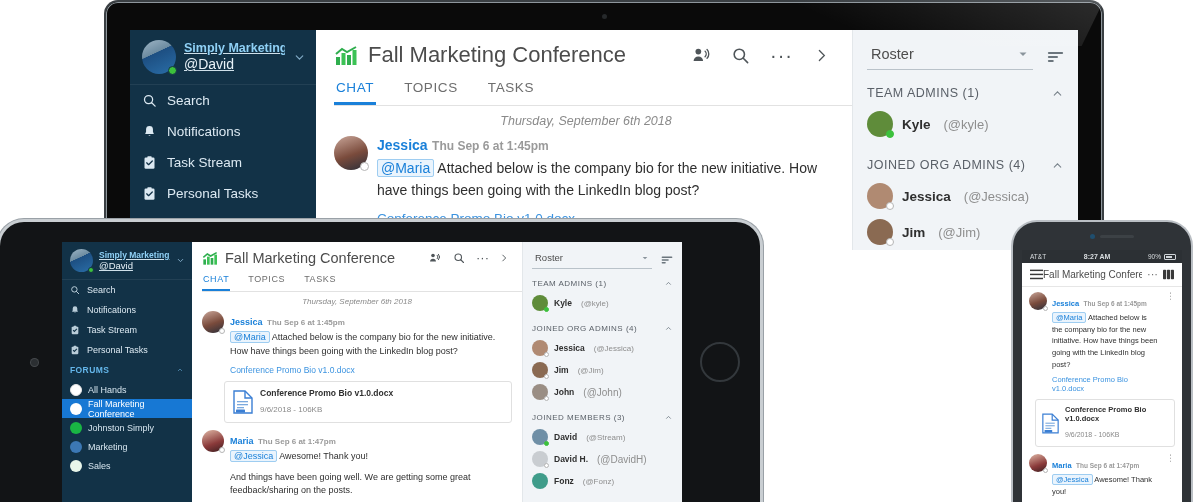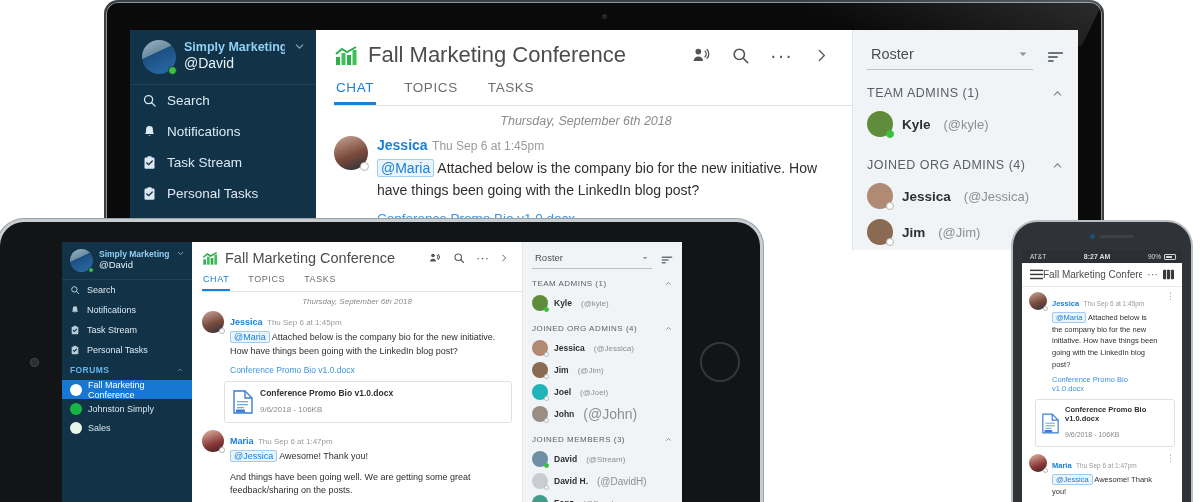--- a/index.html
+++ b/index.html
@@ -5,22 +5,22 @@
   * { box-sizing: border-box; margin:0; padding:0; }
   html,body{ width:1200px; height:502px; overflow:hidden; background:#ffffff;
     font-family:"Liberation Sans", sans-serif; }
   #stage{ position:relative; width:1200px; height:502px; background:#fff; }
 
   
   .app{ display:flex; width:100%; height:100%; background:#fff; overflow:hidden; }
 
   
   .sb{ background:#123247; color:#cfe0ea; flex:0 0 auto; height:100%; overflow:hidden; }
-  .sb-user{ display:flex; gap:8px; padding:10px 10px 10px 12px;
-    border-bottom:1px solid rgba(255,255,255,.07); }
+  .sb-user{ display:flex; align-items:center; gap:8px; padding:10px 10px 10px 12px;
+    border-bottom:1px solid rgba(255,255,255,.07);text-decoration:underline; }
   .sb-av{ position:relative; border-radius:50%; background:#2a6f9e; flex:0 0 auto;
     background-image:linear-gradient(155deg,#9fb6c6 0%,#6d8ca1 38%,#1d4f82 39%,#2a6ea8 100%); }
   .sb-av .dot{ position:absolute; right:-1px; bottom:-1px; background:#3cc13c;
     border-radius:50%; border:1px solid #123247; }
   .sb-names{ flex:1 1 auto; min-width:0; line-height:1.22; }
   .sb-org{ color:#8fd0f5; font-weight:bold; white-space:nowrap; overflow:hidden; }
   .sb-handle{ color:#e8f2f8; white-space:nowrap; overflow:hidden; }
   .chev{ color:#7fa8c4; flex:0 0 auto; }
   .sb-item{ display:flex; align-items:center; gap:10px; padding:0 12px; color:#dce9f2; }
   .sb-ico{ flex:0 0 auto; display:inline-flex; align-items:center; justify-content:center; }
@@ -41,21 +41,21 @@
   .tab{ color:#6d6d6d; letter-spacing:.6px; border-bottom:3px solid transparent; }
   .tab.on{ color:#1a80d9; border-bottom-color:#1a80d9; }
   .feed{ flex:1 1 auto; overflow:hidden; position:relative; }
   .daysep{ text-align:center; color:#8a8a8a; font-style:italic; }
   .msg{ display:flex; gap:9px; }
   .m-av{ border-radius:50%; flex:0 0 auto; position:relative; background:#b9c6cf; }
   .m-av .ring{ position:absolute; right:-1px; bottom:-1px; border-radius:50%;
     background:#fff; border:1px solid #b5b5b5; }
   .m-body{ flex:1 1 auto; min-width:0; }
   .m-name{ color:#1a80d9; font-weight:bold; }
-  .m-time{ color:#9a9a9a; }
+  .m-time{ color:#9a9a9a;font-weight:bold; }
   .mention{ color:#1a80d9; border:1px solid #9ecdf1; background:#eaf4fd;
     border-radius:2px; padding:0 3px; }
   .m-text{ color:#2f2f2f; }
   .filelink{ color:#3b93e0; }
   .filecard{ border:1px solid #e0e0e0; border-radius:3px; background:#fff; display:flex;
     align-items:center; gap:10px; }
   .fc-ico{ flex:0 0 auto; }
   .fc-name{ color:#2f2f2f; font-weight:bold; }
   .fc-meta{ color:#8a8a8a; }
 
@@ -467,28 +467,36 @@
           </div>
 
           <div class="sb-sec">
             <span>FORUMS</span>
             <span class="car">
                 <svg width="8" height="8" viewBox="0 0 24 24">
                   <path d="M6 15l6-6 6 6" stroke="currentColor" stroke-width="2.6" fill="none"></path>
                 </svg>
               </span>
           </div>
+          <div class="sb-team">
+            <span class="tico" style="background:#fff;border:1px solid #e6e6e6"></span>
+            <span>All Hands</span>
+          </div>
 
           <div class="sb-team sel">
             <span class="tico" style="background:#fff"></span>
             <span>Fall Marketing Conference</span>
           </div>
           <div class="sb-team">
             <span class="tico" style="background:#19b544"></span>
             <span>Johnston Simply</span>
+          </div>
+          <div class="sb-team">
+            <span class="tico" style="background:#3c78b4"></span>
+            <span>Marketing</span>
           </div>
           <div class="sb-team">
             <span class="tico" style="background:#e8f6ea"></span>
             <span>Sales</span>
           </div>
 
         </div>
 
         <div class="center">
           <div class="c-head">
@@ -639,32 +647,25 @@
               <span class="r-handle" style="margin-left:3px;font-size:8px">(@Jessica)</span>
             </div>
           <div class="r-row">
               <span class="r-av" style="background:#8a6a52">
                 <span class="ring"></span>
               </span>
               <span class="r-name">Jim</span>
               <span class="r-handle" style="margin-left:3px;font-size:8px">(@Jim)</span>
             </div>
           <div class="r-row">
-              <span class="r-av" style="background:#21b3b8">
-                <span class="ring"></span>
-              </span>
-              <span class="r-name">Joel</span>
-              <span class="r-handle" style="margin-left:3px;font-size:8px">(@Joel)</span>
-            </div>
-          <div class="r-row">
               <span class="r-av" style="background:#9a8e84">
                 <span class="ring"></span>
               </span>
               <span class="r-name">John</span>
-              <span class="r-handle" style="margin-left:3px;font-size:14px">(@John)</span>
+              <span class="r-handle" style="margin-left:3px;font-size:10px">(@John)</span>
             </div>
 
           <div class="r-sec">
             <span>JOINED MEMBERS (3)</span>
             <span class="car">
                 <svg width="9" height="9" viewBox="0 0 24 24">
                   <path d="M6 15l6-6 6 6" stroke="currentColor" stroke-width="2.4" fill="none"></path>
                 </svg>
               </span>
           </div>

